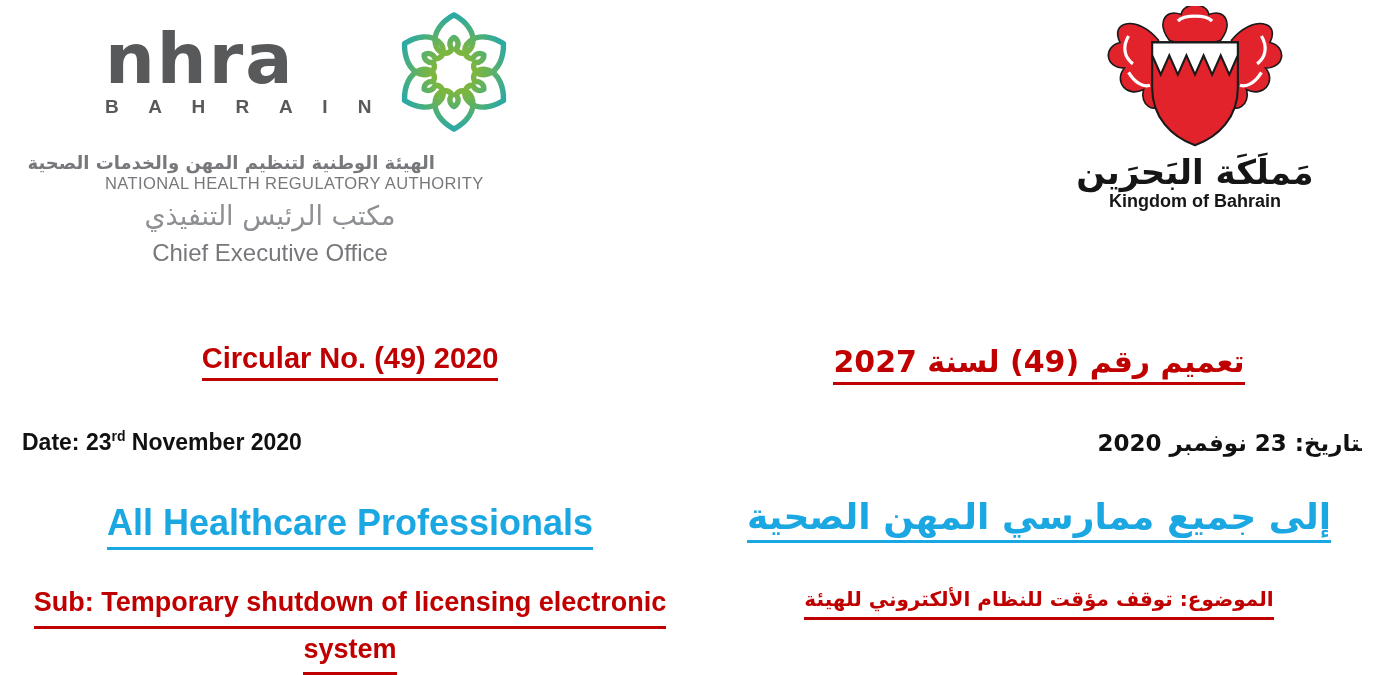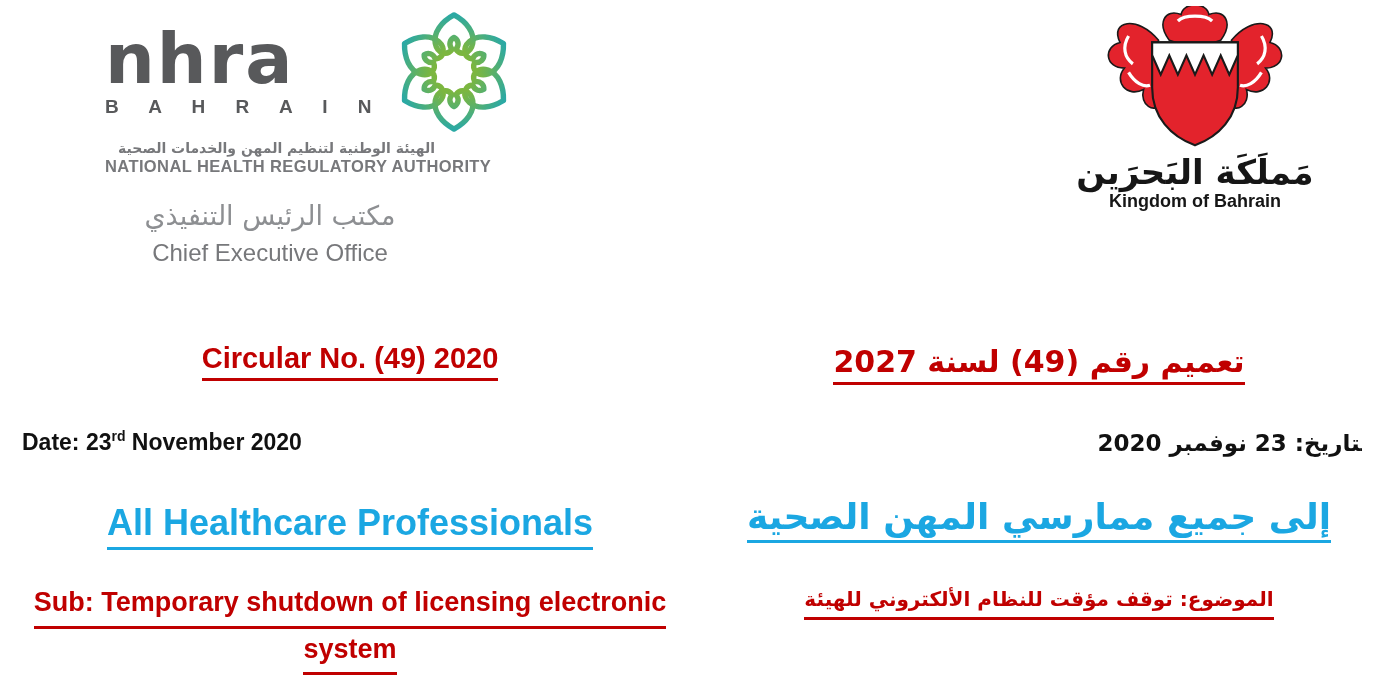--- a/index.html
+++ b/index.html
@@ -21,25 +21,25 @@
     font-size: 70px; font-weight: bold; color: var(--dark-gray);
     line-height: 0.85; letter-spacing: 2px;
     font-family: "DejaVu Sans", sans-serif;
   }
   .nhra-country {
     font-size: 19px; font-weight: bold; color: var(--dark-gray);
     letter-spacing: 12.5px; margin-top: 6px; white-space: nowrap;
   }
   .nhra-flower { margin-left: 6px; margin-top: -4px; }
   .nhra-tagline-ar {
-    font-size: 14px; font-weight: bold;
+    margin-top: 12px; font-size: 18px; font-weight: bold;
     color: var(--mid-gray); white-space: nowrap;
   }
   .nhra-tagline-en {
-    margin-top: 1px; font-size: 16.5px; font-weight: bold;
+    margin-top: 1px; font-size: 16.5px; font-weight: normal;
     color: var(--mid-gray); letter-spacing: 0.4px; white-space: nowrap;
   }
 
   
   .office { position: absolute; left: 95px; top: 200px; width: 350px; text-align: center; }
   .office-ar { font-size: 27px; color: var(--light-gray); }
   .office-en { font-size: 24px; font-weight: normal; color: var(--mid-gray); margin-top: 8px; }
 
   
   .emblem { position: absolute; left: 1055px; top: 6px; width: 280px; text-align: center; }

